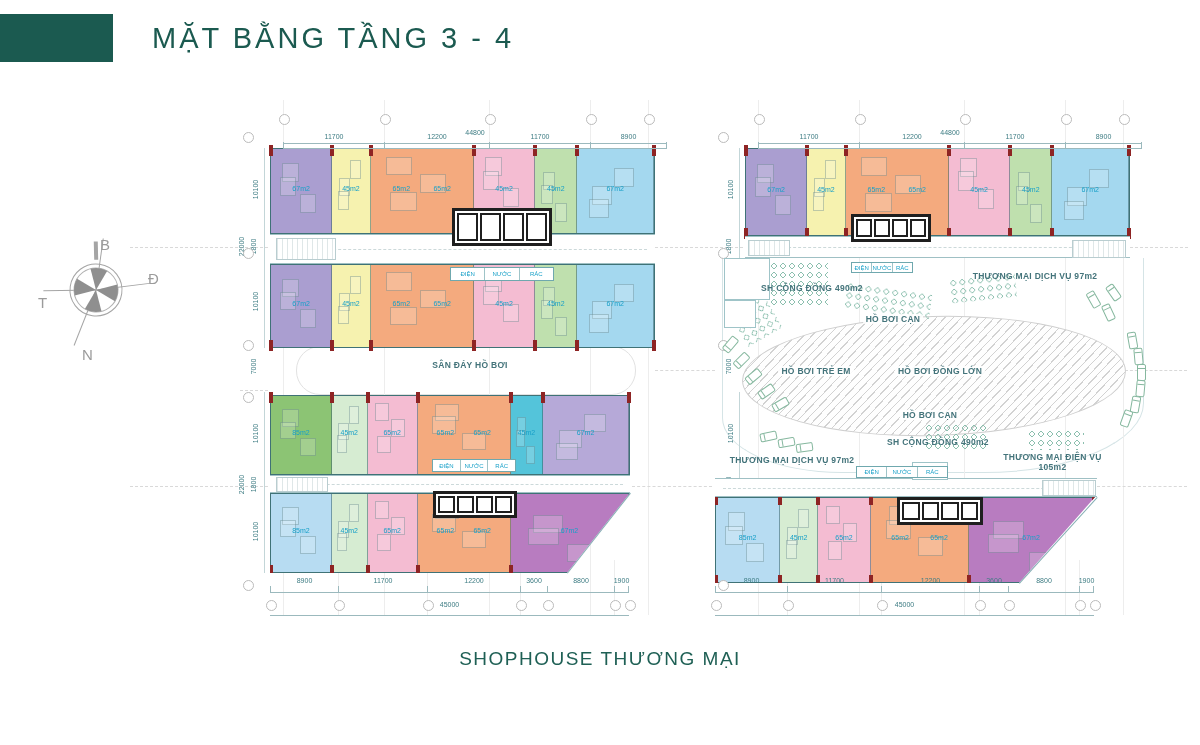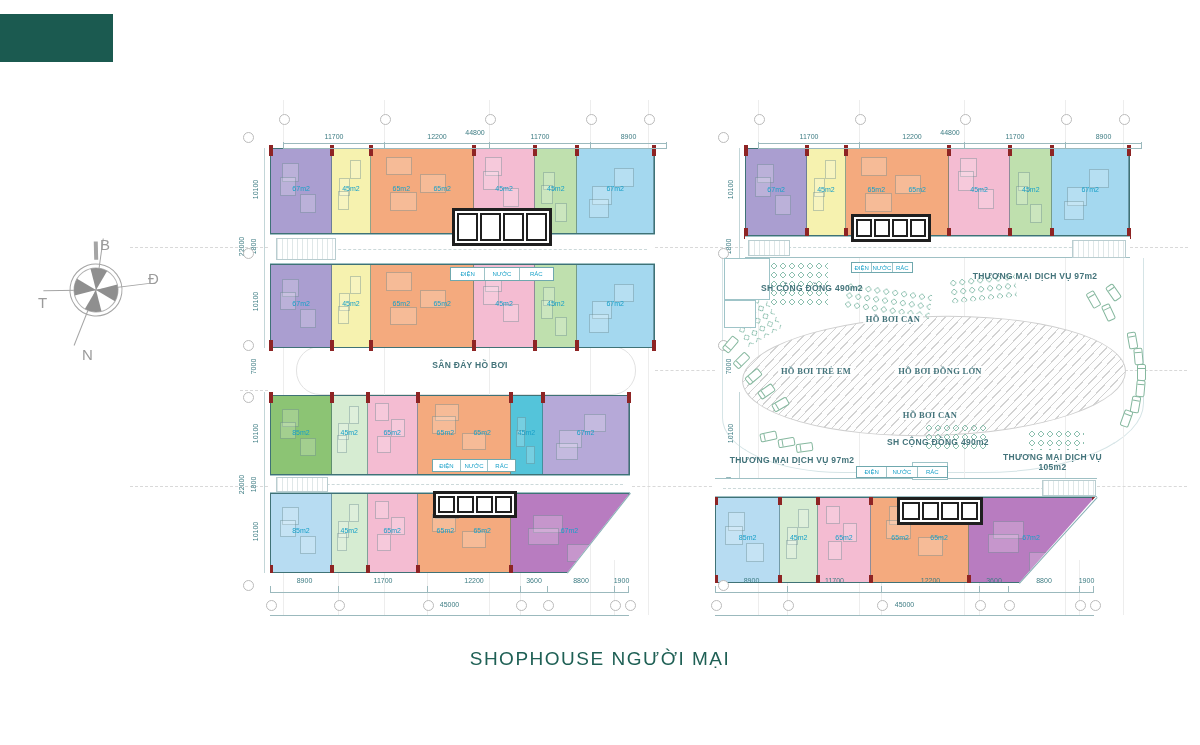--- a/index.html
+++ b/index.html
@@ -36,41 +36,42 @@
   .total-line{position:absolute;border-bottom:1px solid #9bb9bd;z-index:2;text-align:center;}
   .total-line b{position:relative;top:-4px;font-weight:normal;font-size:7px;color:#3f7d84;background:#fff;padding:0 3px;}
   .vdim{position:absolute;font-size:7px;color:#3f7d84;transform:rotate(-90deg);white-space:nowrap;z-index:2;}
   .vline{position:absolute;border-left:1px solid #c3d6d8;z-index:1;}
 
   .guide{position:absolute;border-top:1px dashed #d9d9d9;z-index:0;}
   .gridline{position:absolute;border-left:1px solid #ededed;z-index:0;}
   .bubble{position:absolute;width:9px;height:9px;border:1px solid #bbb;border-radius:50%;background:#fff;z-index:2;}
 
   .plan-label{position:absolute;z-index:7;font-size:8.5px;font-weight:bold;color:#44747b;text-align:center;letter-spacing:.3px;}
-  .plan-label .pill{background:rgba(255,255,255,.88);padding:0 3px;border-radius:2px;display:inline-block;font-family:Liberation Serif, serif;}
+  .plan-label .pill{background:rgba(255,255,255,.88);padding:0 3px;border-radius:2px;display:inline-block;}
 
   .pool{position:absolute;z-index:1;background:#fefefe repeating-linear-gradient(135deg,#d2d2d2 0 1px,rgba(255,255,255,0) 1px,rgba(255,255,255,0) 6px);border:1px solid #cfcfcf;border-radius:50%;}
   .amenity-outline{position:absolute;z-index:0;border:1px solid #d5e4e6;border-top:none;border-radius:0 0 160px 120px / 0 0 70px 55px;}
   .deck-outline{position:absolute;z-index:0;border:1px solid #e2e2e2;border-radius:24px;}
 
   .chair{position:absolute;width:15px;height:7px;border:1px solid #86b89f;border-radius:2px;background:#fff;z-index:2;}
   .chair:after{content:"";position:absolute;left:3px;top:0;bottom:0;border-left:1px solid #86b89f;}
   .dots{position:absolute;z-index:2;background-image:radial-gradient(circle at 4px 4px,rgba(0,0,0,0) 1.6px,#8bbfae 1.7px,#8bbfae 2.6px,rgba(0,0,0,0) 2.7px);background-size:9px 9px;}
   .stairs{position:absolute;z-index:4;background:#fff;border:1px solid #b9cdd0;background-image:repeating-linear-gradient(90deg,#dfe7e8 0 1px,rgba(255,255,255,0) 1px,rgba(255,255,255,0) 5px);}
   .room{position:absolute;z-index:3;background:#fff;border:1px solid #9fc4c8;}
   .slant{position:absolute;border-top:1px solid #85aeb4;transform-origin:left top;z-index:4;}
 
   .compass{position:absolute;left:36px;top:226px;z-index:2;}
 </style>
 </head>
 <body>
 
 <div id="stage">
 
   <div class="logo-block"></div>
+  <div class="page-title">MẶT BẰNG TẦNG 3 - 4</div>
 
   <svg class="compass" width="124" height="140" viewBox="0 0 124 140">
     <g transform="rotate(8 60 64)" stroke="#a5a5a5" stroke-width="1" fill="none">
       <line x1="60" y1="64" x2="60" y2="12"></line>
       <line x1="60" y1="64" x2="112" y2="50"></line>
       <line x1="60" y1="64" x2="8" y2="72"></line>
       <line x1="60" y1="64" x2="46" y2="122"></line>
       <line x1="53" y1="16" x2="56" y2="34" stroke-width="4"></line>
       <circle cx="60" cy="64" r="26"></circle>
       <circle cx="60" cy="64" r="22" stroke="#b2b2b2"></circle>
@@ -91,27 +92,27 @@
 
   <div class="plan-label" style="left:395px;top:360px;width:150px;">SÂN ĐÁY HỒ BƠI</div>
   <div class="plan-label" style="left:752px;top:283px;width:120px;">SH CỘNG ĐỒNG 490m2</div>
   <div class="plan-label" style="left:955px;top:271px;width:160px;">THƯƠNG MẠI DỊCH VỤ 97m2</div>
   <div class="plan-label" style="left:843px;top:314px;width:100px;"><span class="pill">HỒ BƠI CẠN</span></div>
   <div class="plan-label" style="left:756px;top:366px;width:120px;"><span class="pill">HỒ BƠI TRẺ EM</span></div>
   <div class="plan-label" style="left:875px;top:366px;width:130px;"><span class="pill">HỒ BƠI ĐỒNG LỚN</span></div>
   <div class="plan-label" style="left:880px;top:410px;width:100px;"><span class="pill">HỒ BƠI CẠN</span></div>
   <div class="plan-label" style="left:878px;top:437px;width:120px;">SH CỘNG ĐỒNG 490m2</div>
   <div class="plan-label" style="left:712px;top:455px;width:160px;">THƯƠNG MẠI DỊCH VỤ 97m2</div>
-  <div class="plan-label" style="left:1000px;top:452px;width:105px;">THƯƠNG MẠI DỊCH VỤ 105m2</div>
+  <div class="plan-label" style="left:1000px;top:452px;width:105px;">THƯƠNG MẠI ĐIỆN VỤ 105m2</div>
 
   <div class="amenity-outline" style="left:722px;top:258px;width:420px;height:214px;"></div>
   <div class="deck-outline" style="left:296px;top:346px;width:338px;height:47px;"></div>
   <div class="pool" style="left:742px;top:316px;width:382px;height:118px;transform:rotate(-1.5deg);"></div>
 
-  <div class="cap1">SHOPHOUSE NGƯỜI MẠI</div>
+  <div class="cap1">SHOPHOUSE THƯƠNG MẠI</div>
 
 <div class="gridline" style="left: 283px; top: 100px; height: 515px;"></div>
     <div class="gridline" style="left: 384px; top: 100px; height: 515px;"></div>
     <div class="gridline" style="left: 489px; top: 100px; height: 515px;"></div>
     <div class="gridline" style="left: 590px; top: 100px; height: 515px;"></div>
     <div class="gridline" style="left: 648px; top: 100px; height: 515px;"></div>
     <div class="gridline" style="left: 758px; top: 100px; height: 515px;"></div>
     <div class="gridline" style="left: 859px; top: 100px; height: 515px;"></div>
     <div class="gridline" style="left: 964px; top: 100px; height: 515px;"></div>
     <div class="gridline" style="left: 1065px; top: 100px; height: 515px;"></div>

